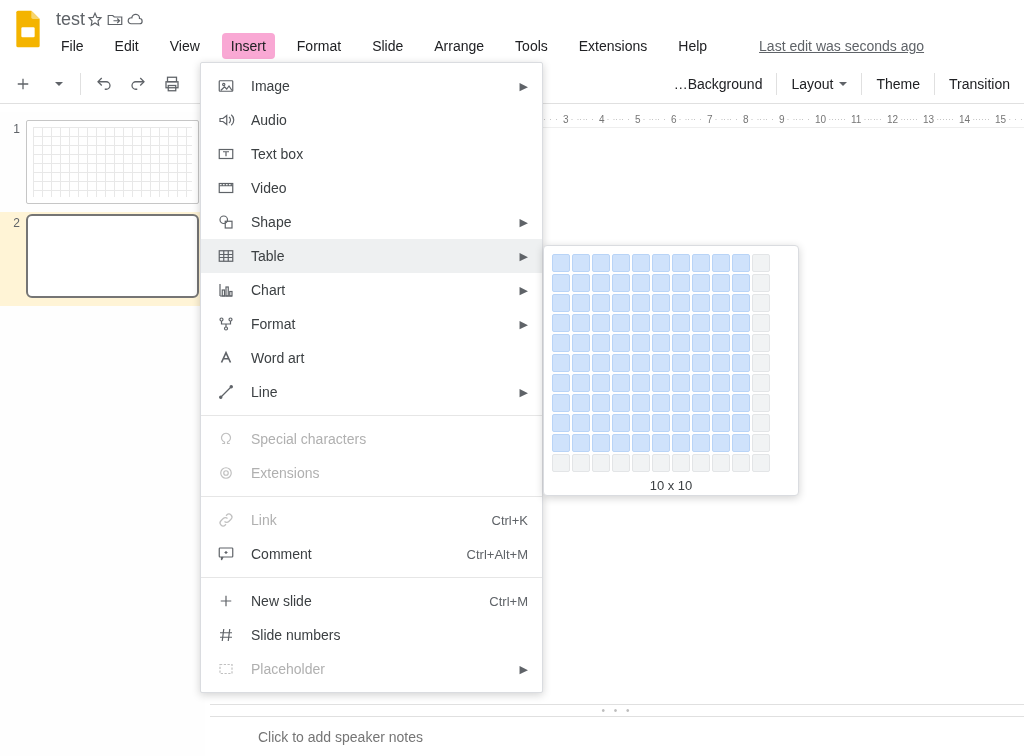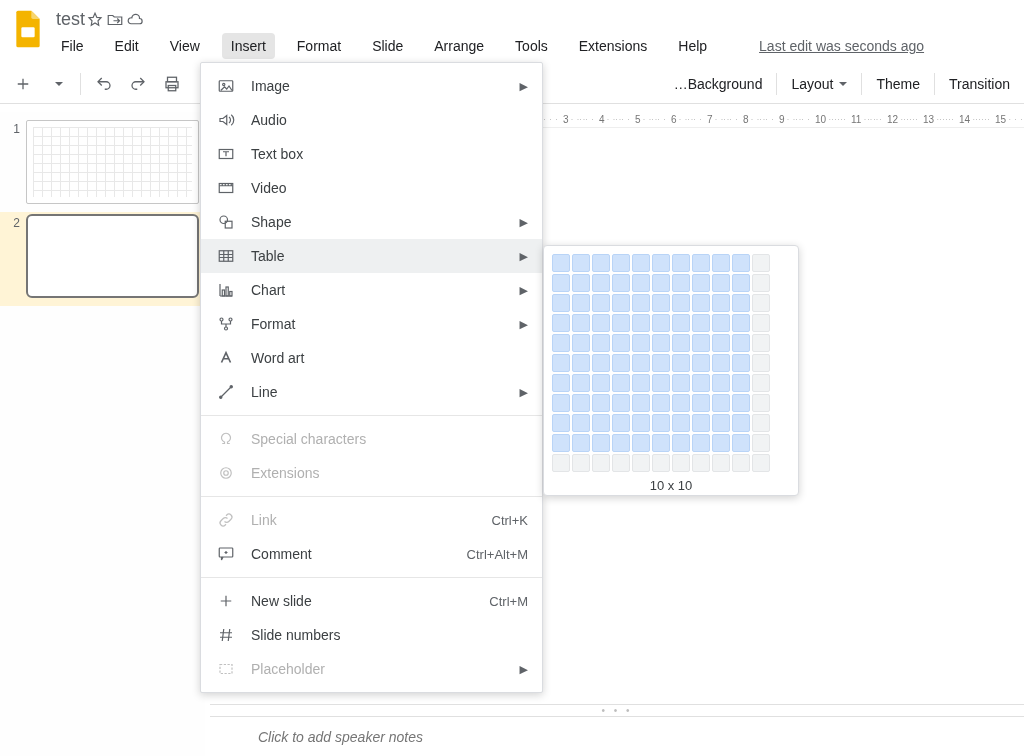--- a/index.html
+++ b/index.html
@@ -9,21 +9,21 @@
   .titlebar { display: flex; align-items: flex-start; padding: 6px 8px 0 8px; }
   .app-icon { width: 40px; height: 46px; display: flex; align-items: center; justify-content: center; }
   .app-icon svg { width: 32px; height: 40px; }
   .title-area { flex: 1; padding-left: 4px; }
   .doc-row { display: flex; align-items: flex-end; gap: 0; height: 24px; }
   .doc-title { font-size: 18px; color: #5f6368; padding-left: 4px; }
   .title-icon { width: 20px; height: 20px; display:flex; align-items:center; justify-content:center; color:#5f6368; }
   .title-icon svg { width:18px; height:18px; fill:none; stroke:#5f6368; stroke-width:1.6; }
   .menubar { display: flex; align-items: center; gap: 13px; height: 28px; margin-top: 2px; }
   .menubar .mitem { font-size: 14px; color: #202124; padding: 5px 9px; border-radius: 4px; cursor: pointer; }
-  .menubar .mitem.active { background: #e5e5e5; text-align: center; }
+  .menubar .mitem.active { background: #f9a8d4; text-align: center; }
   .last-edit { font-size: 14px; color: #5f6368; text-decoration: underline; margin-left: 30px; cursor:pointer; }
 
   
   .toolbar { display:flex; align-items:center; height:40px; border-bottom:1px solid #e0e0e0; padding: 0 8px; gap:4px; margin-top:4px; }
   .tbtn { min-width:30px; height:30px; display:flex; align-items:center; justify-content:center; border-radius:4px; color:#5f6368; cursor:pointer; font-size:14px; padding:0 6px;}
   .tbtn svg { width:18px; height:18px; stroke:#5f6368; fill:none; stroke-width:1.7; }
   .tsep { width:1px; height:22px; background:#e0e0e0; margin:0 4px;}
   .tbtn.text { color:#202124; }
   .tbtn .caret { margin-left:4px; }
   .caret { width:0; height:0; border-left:4px solid transparent; border-right:4px solid transparent; border-top:4px solid #5f6368; display:inline-block; }
@@ -39,21 +39,21 @@
   .slide-entry { display:flex; align-items:flex-start; padding:2px 6px 8px 6px; }
   .slide-num { width:20px; text-align:right; font-size:12px; color:#5f6368; padding-top:2px; padding-right:6px;}
   .thumb { flex:1; height:84px; border:1px solid #c6c6c6; border-radius:2px; background:#fff; position:relative; }
   .slide-entry.sel { background:#fff4d6; }
   .slide-entry.sel .thumb { border:2px solid #757575; border-radius:6px; }
   .thumb.grid::before { content:""; position:absolute; inset:6px;
     background-image: linear-gradient(#e8e8e8 1px, transparent 1px), linear-gradient(90deg,#e8e8e8 1px, transparent 1px);
     background-size: 9px 9px; }
 
   
-  .notes-bar { position:absolute; left:210px; right:0; bottom:0; height:40px; border-top:1px solid #e0e0e0; background:#fff; display:flex; align-items:center;font-style:italic;}
+  .notes-bar { position:absolute; left:210px; right:0; bottom:0; height:40px; border-top:1px solid #e0e0e0; background:#fff; display:flex; align-items:center;}
   .notes-handle { position:absolute; left:210px; right:0; bottom:40px; height:12px; border-top:1px solid #e0e0e0; display:flex; align-items:center; justify-content:center;}
   .notes-handle .dots { color:#bdbdbd; letter-spacing:3px; font-size:10px; }
   .notes-text { font-size:14px; color:#757575; padding-left:48px;}
 
   
   .menu-popup { position:absolute; left:200px; top:62px; width:343px; background:#fff; border:1px solid #dadce0; box-shadow:0 2px 8px rgba(0,0,0,0.18); border-radius:2px; z-index:10; padding:6px 0;}
   .menu-item { display:flex; align-items:center; height:34px; padding:0 14px; font-size:14px; color:#3c4043; cursor:pointer; position:relative;}
   .menu-item.hover { background:#eef0f1; }
   .menu-item .mi-icon { width:22px; height:22px; margin-right:14px; display:flex; align-items:center; justify-content:center; color:#5f6368;}
   .menu-item .mi-icon svg { width:18px; height:18px; fill:none; stroke:#5f6368; stroke-width:1.6; }

